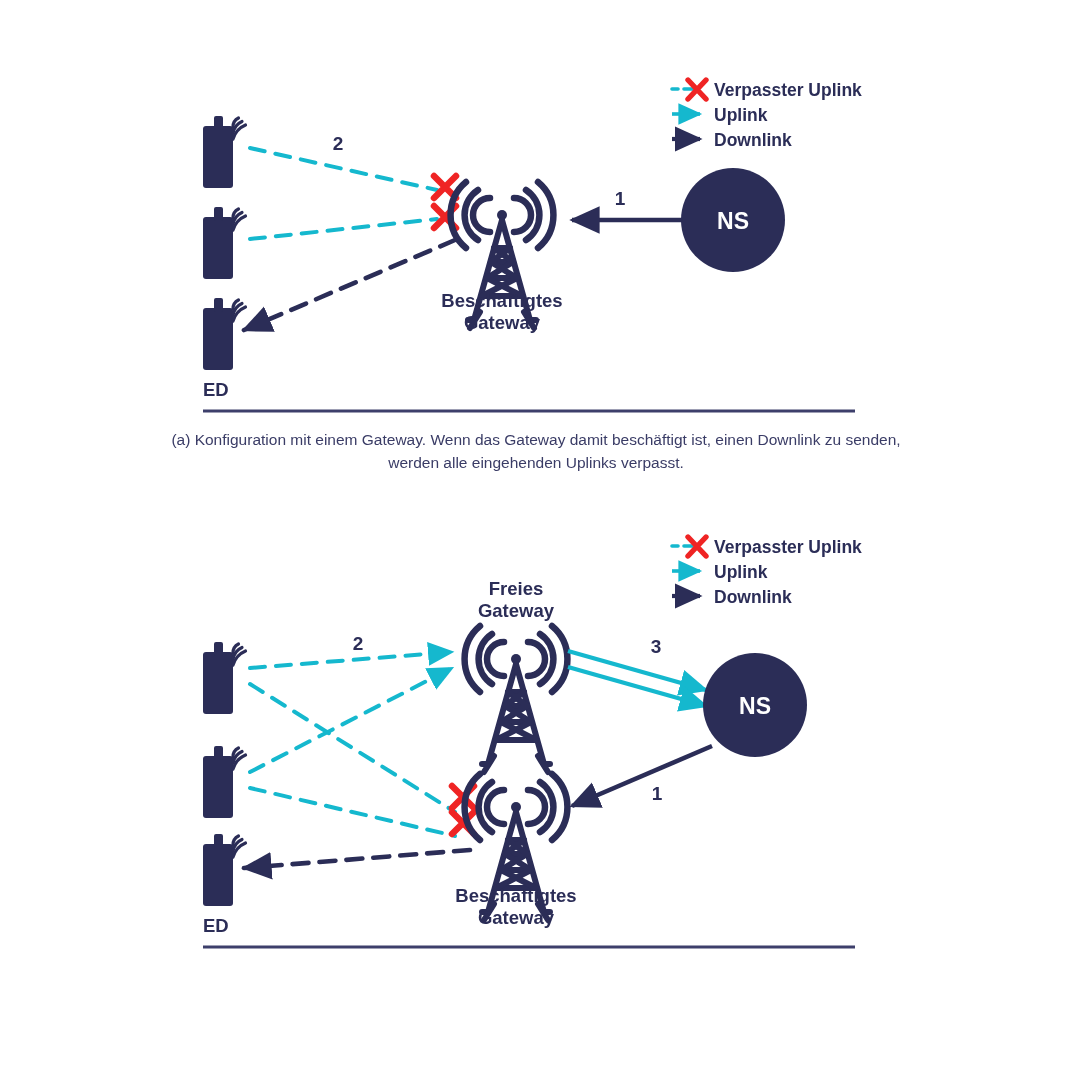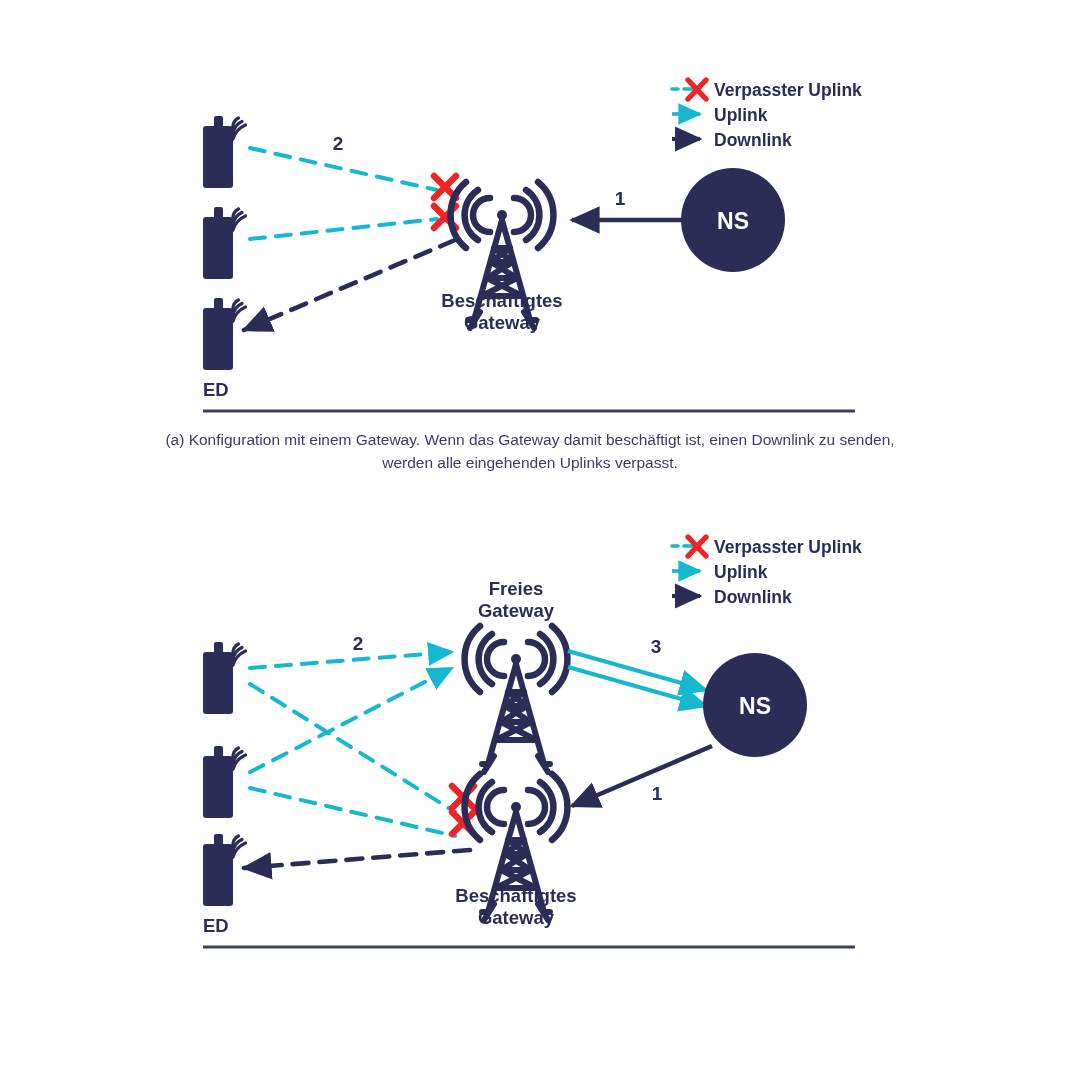--- a/index.html
+++ b/index.html
@@ -10,21 +10,21 @@
     color:#2b2d57;
     overflow:hidden;
     position:relative;
   }
   .panel{position:absolute;left:0;width:1064px;}
   #panel-a{top:0;height:500px;}
   #panel-b{top:500px;height:580px;}
   svg{display:block;}
   .cap{
     position:absolute;
-    left:140px;width:780px;
+    left:146px;width:780px;
     text-align:center;
     font-size:15.5px;
     line-height:1.5;
     color:#3a3c66;
     font-family:"Liberation Sans", sans-serif;
   }
   #cap-a{top:428px;}
 </style>
 </head>
 <body>

